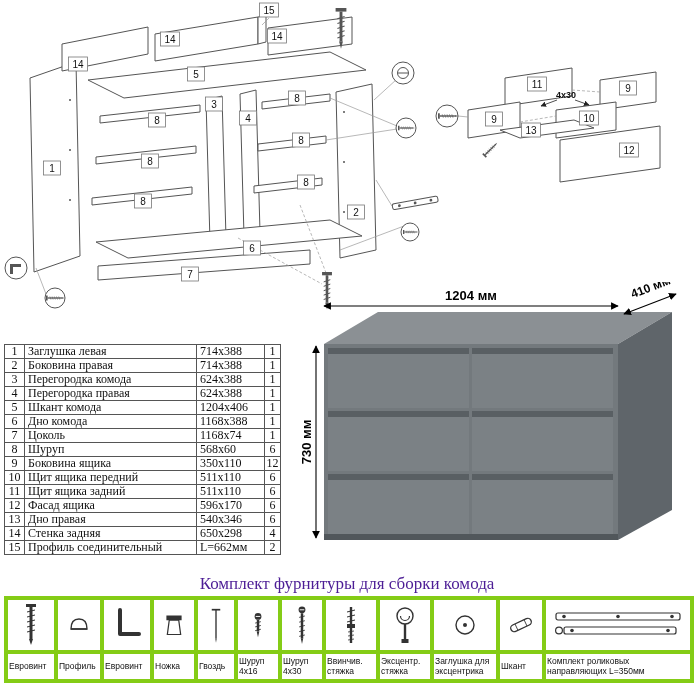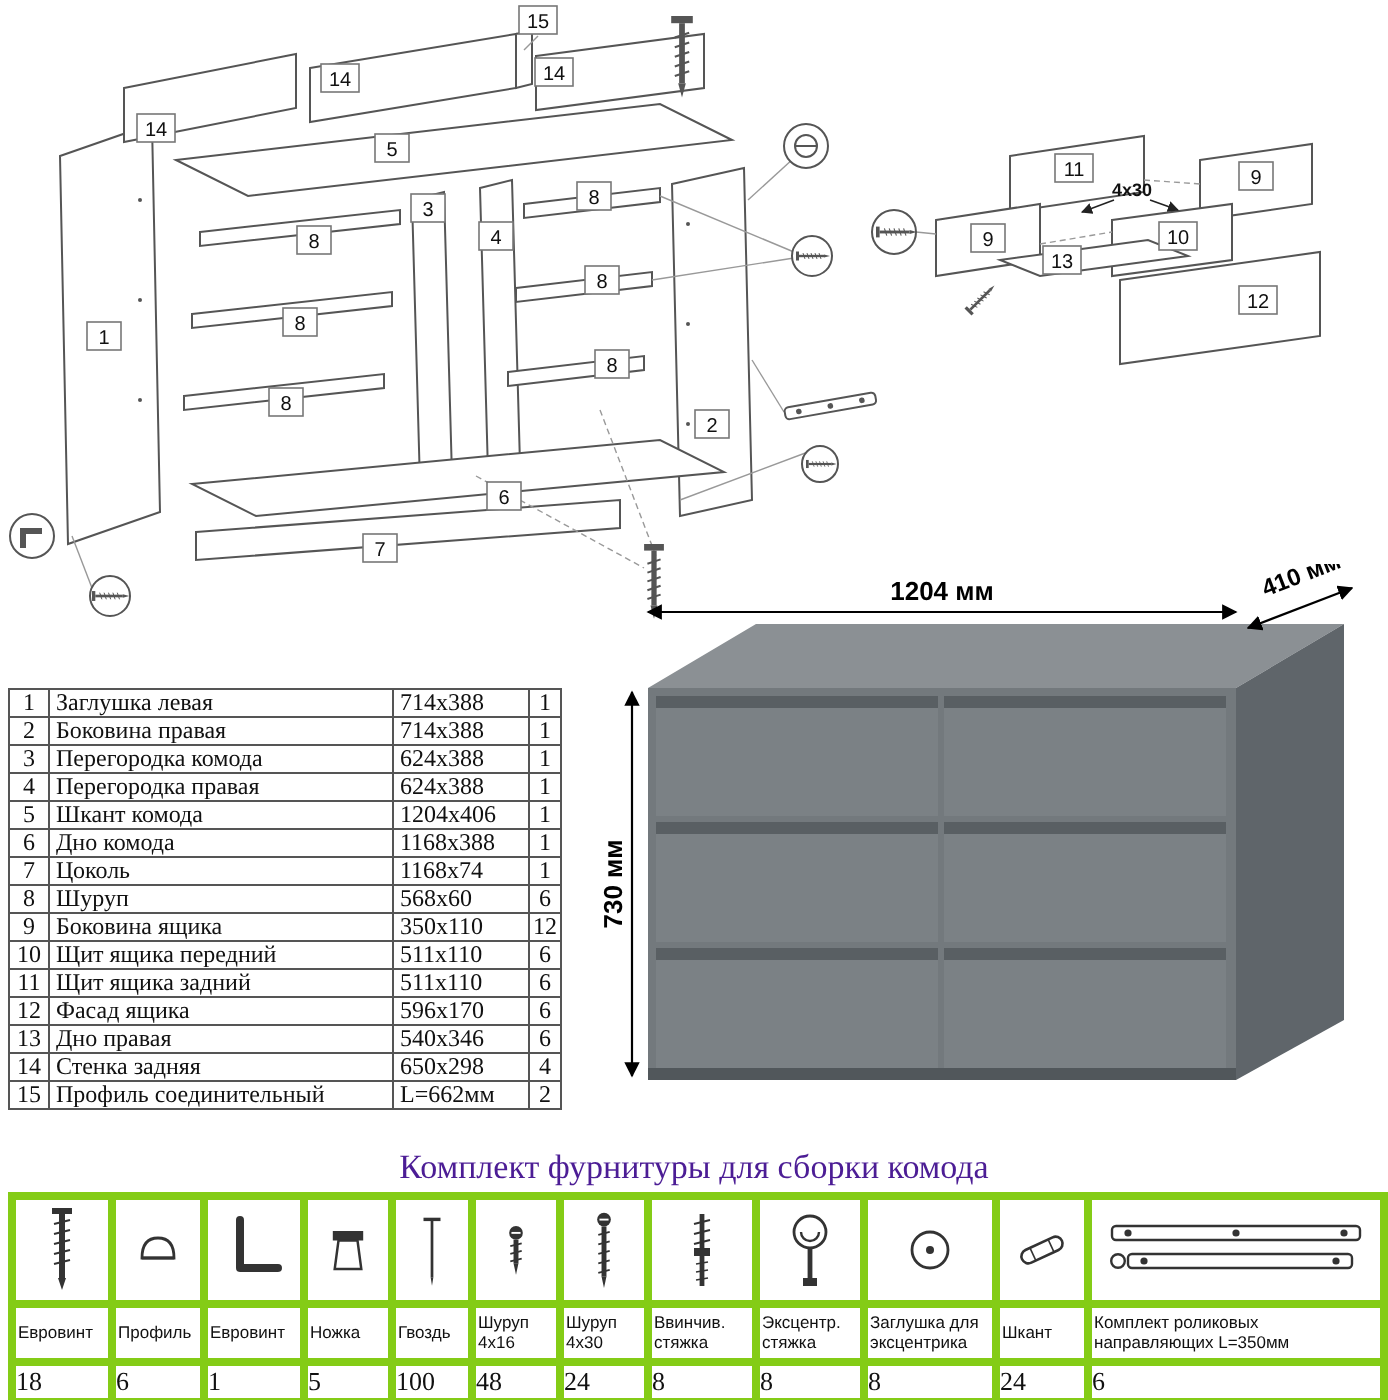--- a/index.html
+++ b/index.html
@@ -501,30 +501,16 @@
         <td class="label-cell">Ножка</td>
         <td class="label-cell">Гвоздь</td>
         <td class="label-cell">Шуруп 4x16</td>
         <td class="label-cell">Шуруп 4x30</td>
         <td class="label-cell">Ввинчив. стяжка</td>
         <td class="label-cell">Эксцентр. стяжка</td>
         <td class="label-cell">Заглушка для эксцентрика</td>
         <td class="label-cell">Шкант</td>
         <td class="label-cell">Комплект роликовых направляющих L=350мм</td>
       </tr>
-      <tr>
-        <td class="qty-cell">18</td>
-        <td class="qty-cell">6</td>
-        <td class="qty-cell">1</td>
-        <td class="qty-cell">5</td>
-        <td class="qty-cell">100</td>
-        <td class="qty-cell">48</td>
-        <td class="qty-cell">24</td>
-        <td class="qty-cell">8</td>
-        <td class="qty-cell">8</td>
-        <td class="qty-cell">8</td>
-        <td class="qty-cell">24</td>
-        <td class="qty-cell">6</td>
-      </tr>
     </tbody>
   </table>
 
 </div>
 
 </body></html>

